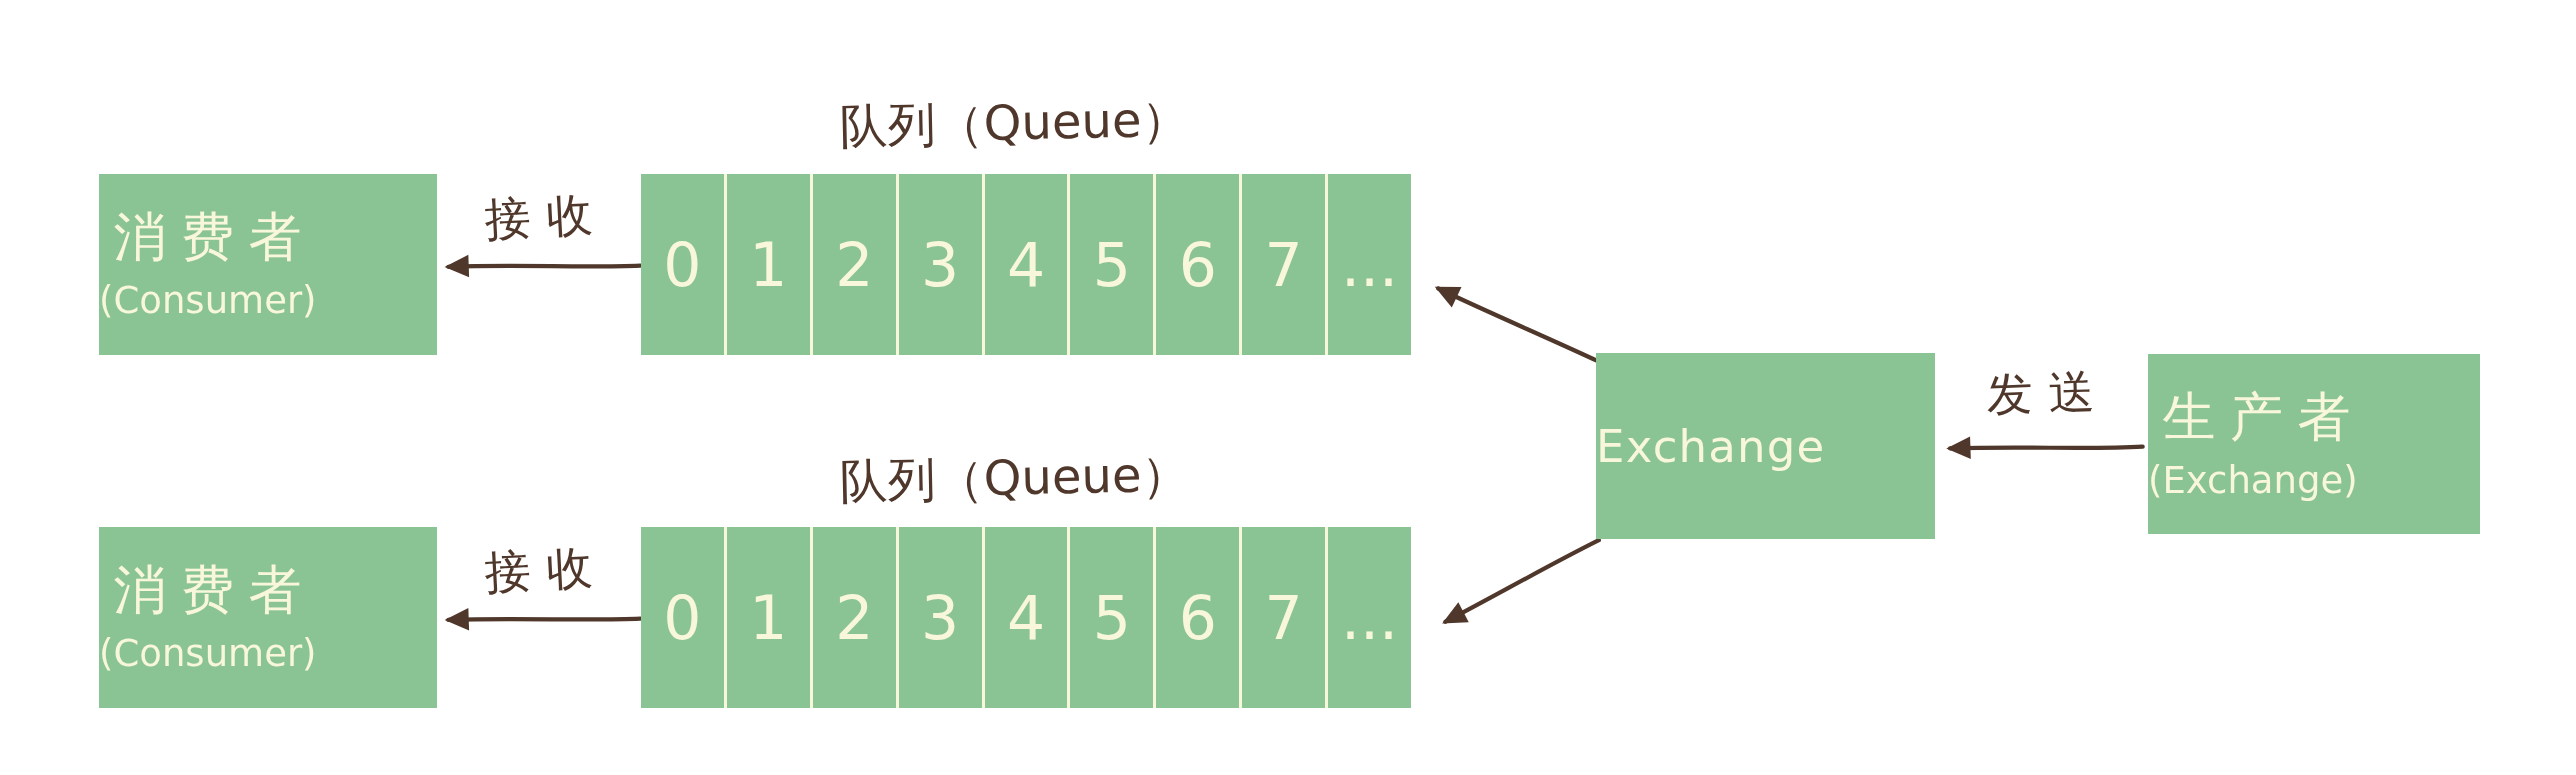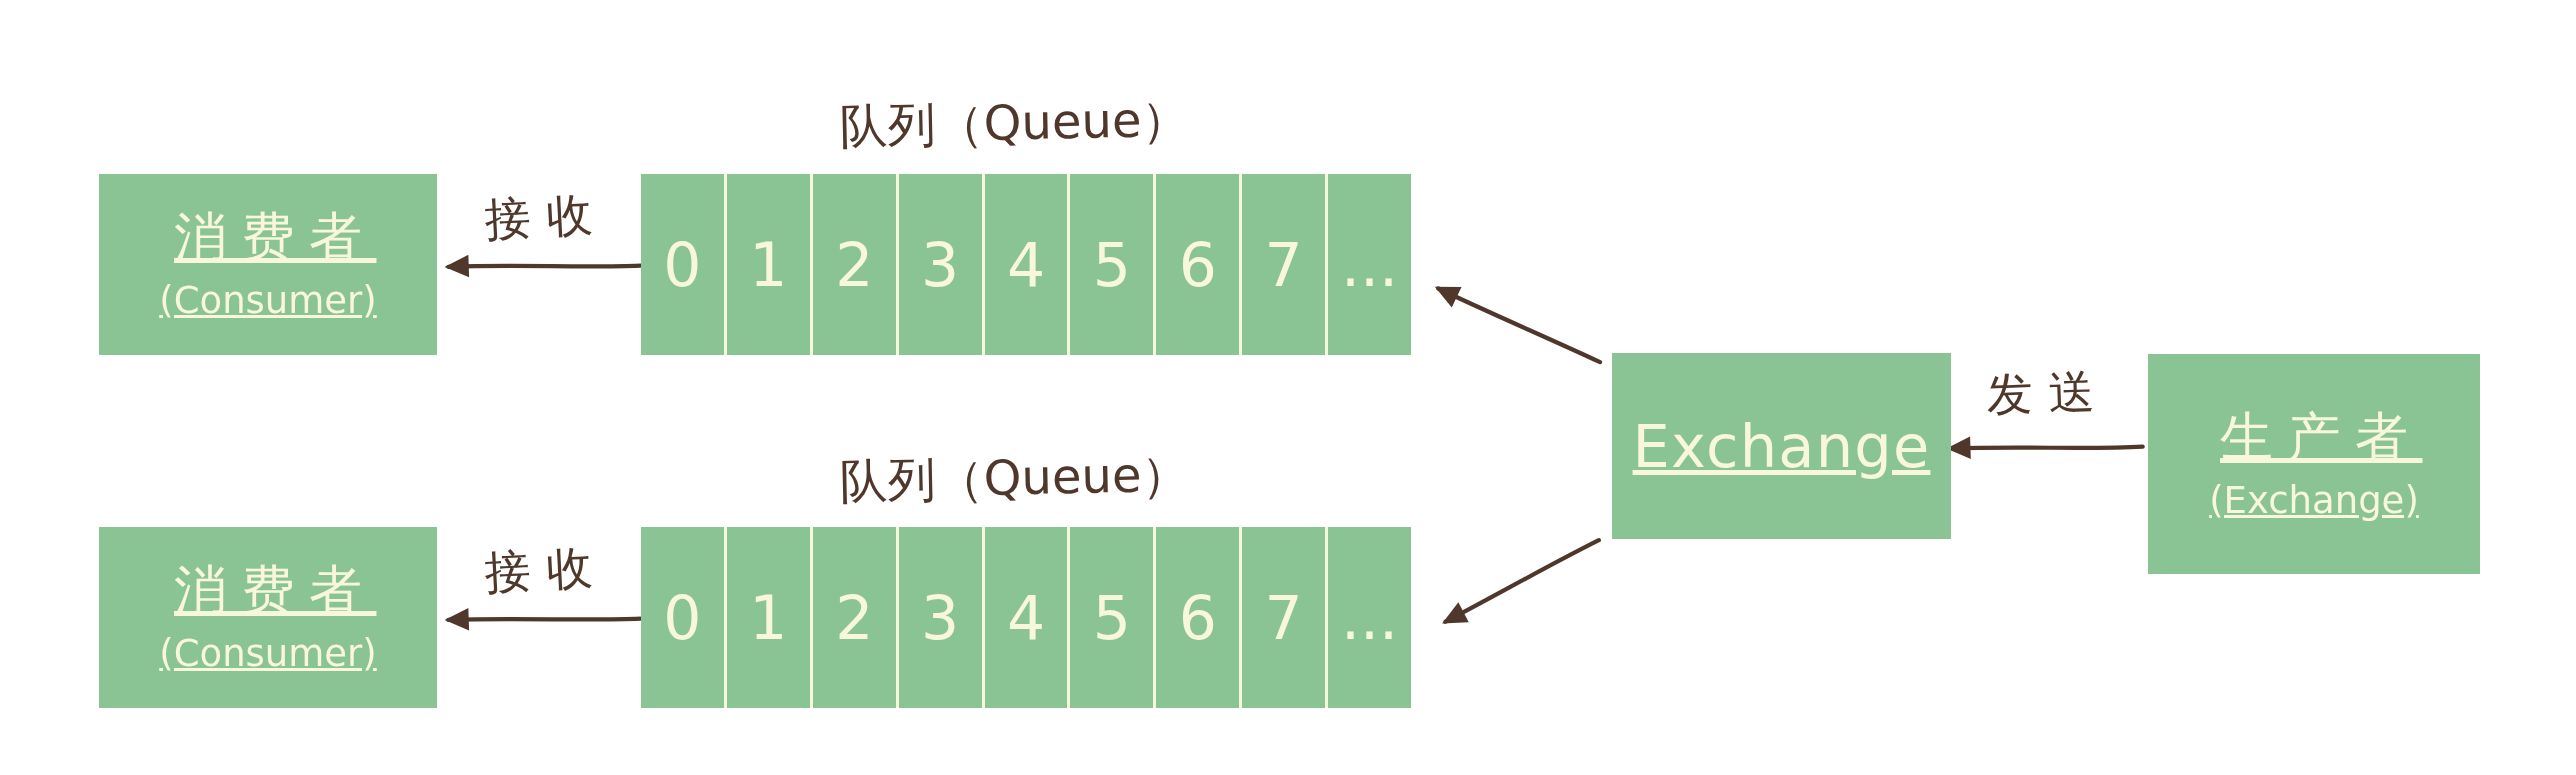--- a/index.html
+++ b/index.html
@@ -10,43 +10,42 @@
     background: #ffffff;
     overflow: hidden;
     font-family: "DejaVu Sans", sans-serif;
   }
   .box {
     position: absolute;
     background: #8ac394;
     color: #f8f6db;
     display: flex;
     flex-direction: column;
-    align-items: center;
+    align-items: flex-start;
     justify-content: center;
-    text-decoration: underline;
   }
   .box .cn {
     font-size: 53px;
     letter-spacing: 14.5px;
     text-indent: 14.5px;
     line-height: 1;
     white-space: nowrap;
   }
   .box .en {
     font-size: 37px;
     line-height: 1;
     margin-top: 19px;
     white-space: nowrap;
   }
   .consumer-top    { left: 99px;  top: 174px; width: 338px; height: 181px; }
   .consumer-bottom { left: 99px;  top: 527px; width: 338px; height: 181px; }
-  .producer        { left: 2148px; top: 354px; width: 332px; height: 220px; }
+  .producer        { left: 2148px; top: 354px; width: 332px; height: 180px; }
   .exchange {
     left: 1596px; top: 353px; width: 339px; height: 186px;
-    font-size: 59px; letter-spacing: 1.2px; margin-left: 16px;
+    font-size: 45px; letter-spacing: 1.2px;
   }
   .queue {
     position: absolute;
     left: 641px;
     width: 770px;
     height: 181px;
     background: #8ac394;
     display: flex;
   }
   .queue-top    { top: 174px; }

